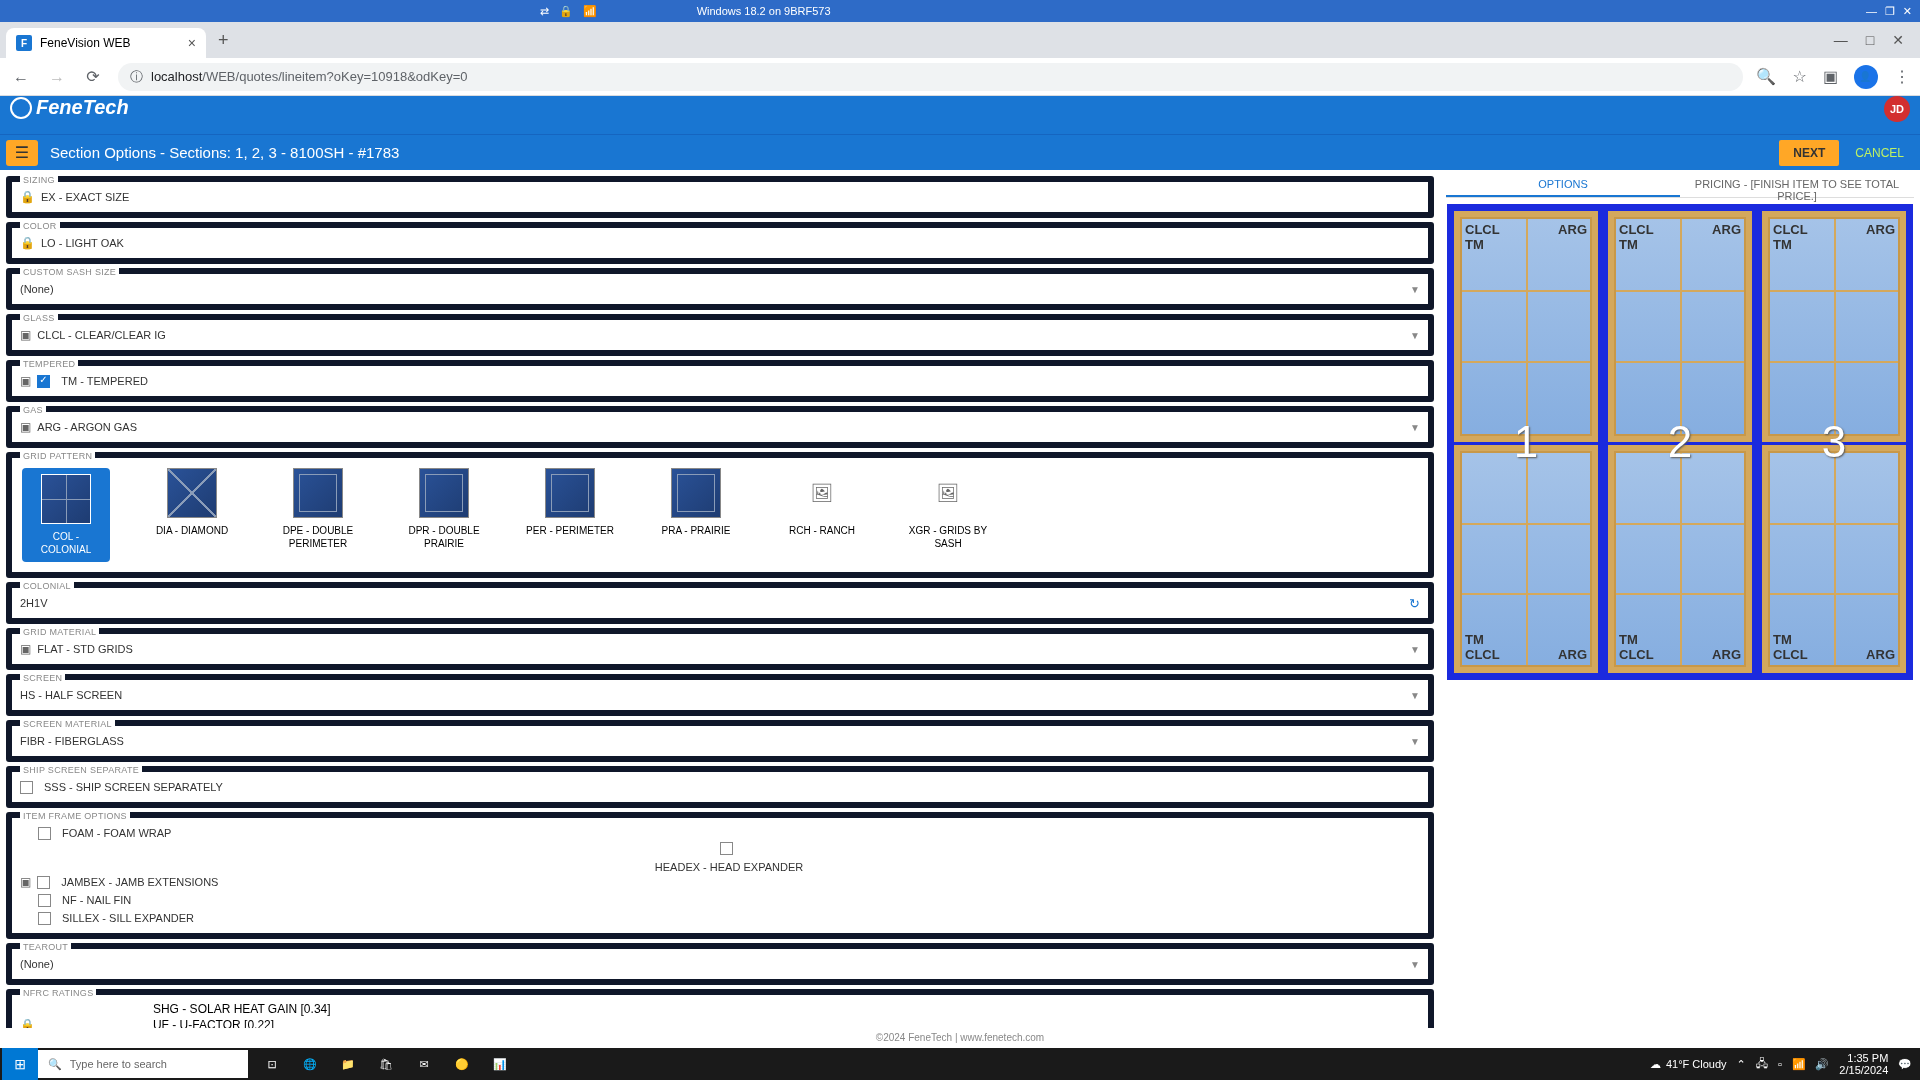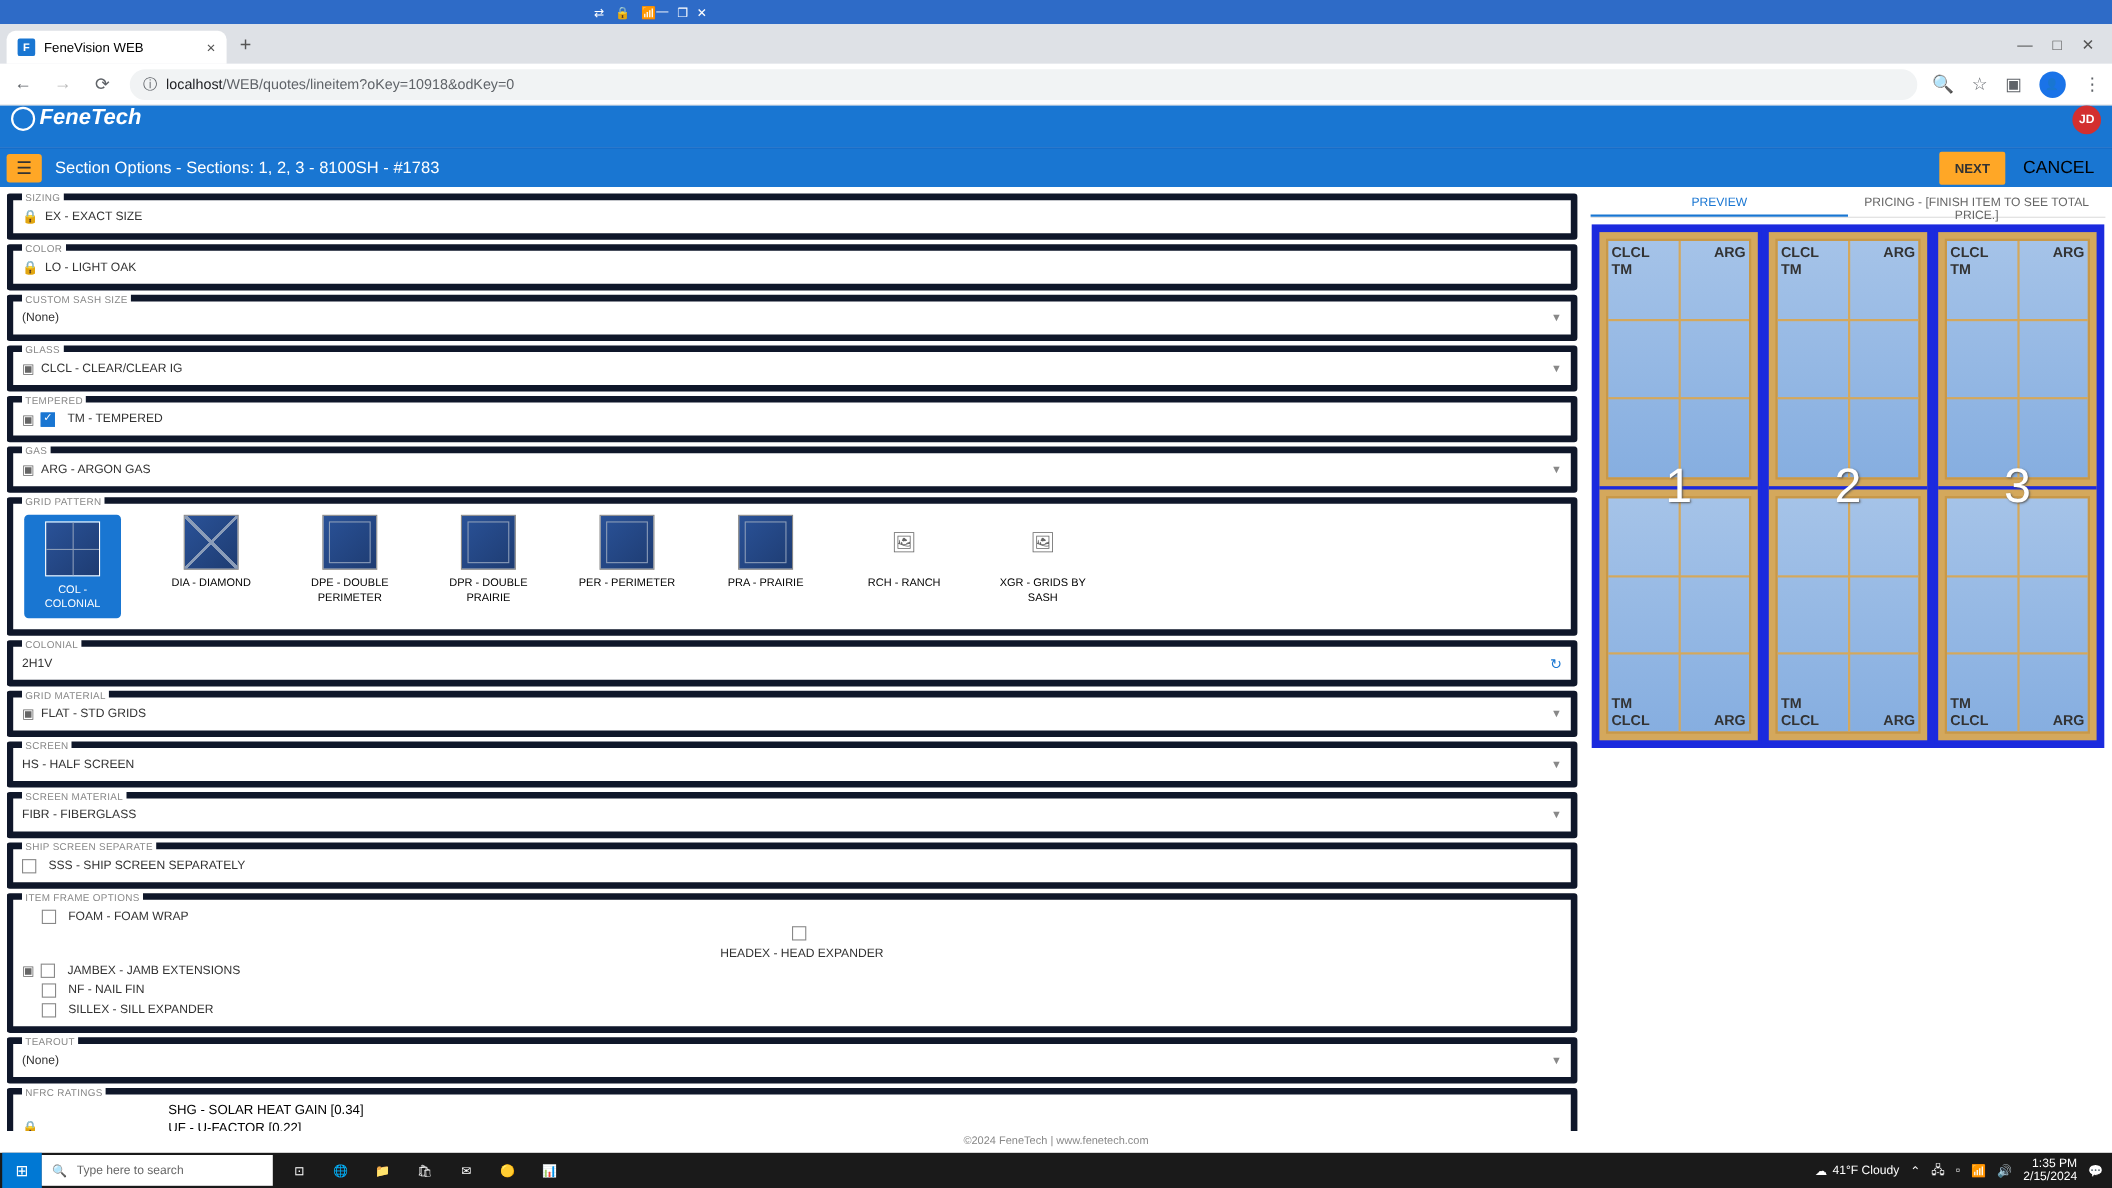--- a/index.html
+++ b/index.html
@@ -30,21 +30,21 @@
 .app-logo { color: #fff; font-size: 20px; font-weight: bold; font-style: italic; display:flex; align-items:center; gap:4px;}
 .app-logo .globe { width:22px;height:22px;border:2px solid #fff;border-radius:50%;display:inline-block;position:relative;}
 .avatar { margin-left:auto; width:26px;height:26px;border-radius:50%;background:#d32f2f;color:#fff;display:flex;align-items:center;justify-content:center;font-size:11px;font-weight:bold;}
 
 
 .toolbar { background: #1976d2; height: 36px; display: flex; align-items: center; padding: 0 6px; color: #fff; border-top:1px solid #1565c0;}
 .hamburger { background: #ffa726; width: 32px; height: 26px; border-radius: 3px; display: flex; align-items: center; justify-content: center; color: #333; font-size: 16px;}
 .toolbar .title { font-size: 15px; padding-left: 12px; }
 .toolbar .actions { margin-left: auto; display: flex; gap: 6px; }
 .btn-next { background: #ffa726; color: #333; border: none; padding: 6px 14px; font-size: 12px; border-radius: 2px; font-weight:bold;}
-.btn-cancel { background: transparent; color: #000000; border: none; padding: 6px 10px; font-size: 16px;}
+.btn-cancel { background: transparent; color: #bef264; border: none; padding: 6px 10px; font-size: 12px;}
 
 
 .main { display: flex; height: calc(1080px - 22px - 36px - 38px - 38px - 36px - 20px - 32px); }
 .left-pane { flex: 1; overflow-y: auto; padding: 2px 6px 6px 6px; }
 .right-pane { width: 480px; padding: 0 6px; }
 
 
 .group { border: 6px solid #0f172a; border-radius: 3px; margin-top: 4px; position: relative; padding: 6px 8px 6px 8px; }
 .group-label { position: absolute; top: -7px; left: 8px; background: #fff; font-size: 9px; color: #888; padding: 0 3px; letter-spacing: 0.3px;}
 .group .row { display: flex; align-items: center; gap: 6px; min-height: 18px; }
@@ -115,20 +115,21 @@
 </style>
 </head>
 <body>
 
 <div class="vm-bar">
   <div class="vm-icons">
       <span>⇄</span>
       <span>🔒</span>
       <span>📶</span>
     </div>
+  <div class="vm-title">Windows 18.2 on 9BRF573</div>
   <div class="vm-ctrl">
       <span>—</span>
       <span>❐</span>
       <span>✕</span>
     </div>
 </div>
 
 <div class="browser-top">
   <div class="tab">
     <span class="favicon">F</span>
@@ -352,21 +353,21 @@
         <div>UF - U-FACTOR [0.22]</div>
         <div>VT - VISUAL TRANSMITTANCE [0.47]</div>
       </div>
     </div>
   </div>
 
 </div>
 
 <div class="right-pane">
   <div class="tabs">
-    <div class="tab-item active">PREVIEW</div>
+    <div class="tab-item active">OPTIONS</div>
     <div class="tab-item">PRICING - [FINISH ITEM TO SEE TOTAL PRICE.]</div>
   </div>
   <div class="preview-area">
     <div class="win-set">
 
       <div class="win">
         <div class="win-num">1</div>
         <div class="sash">
               <div class="glass">
           <span class="glass-lbl tl" style="white-space:pre;">CLCL

